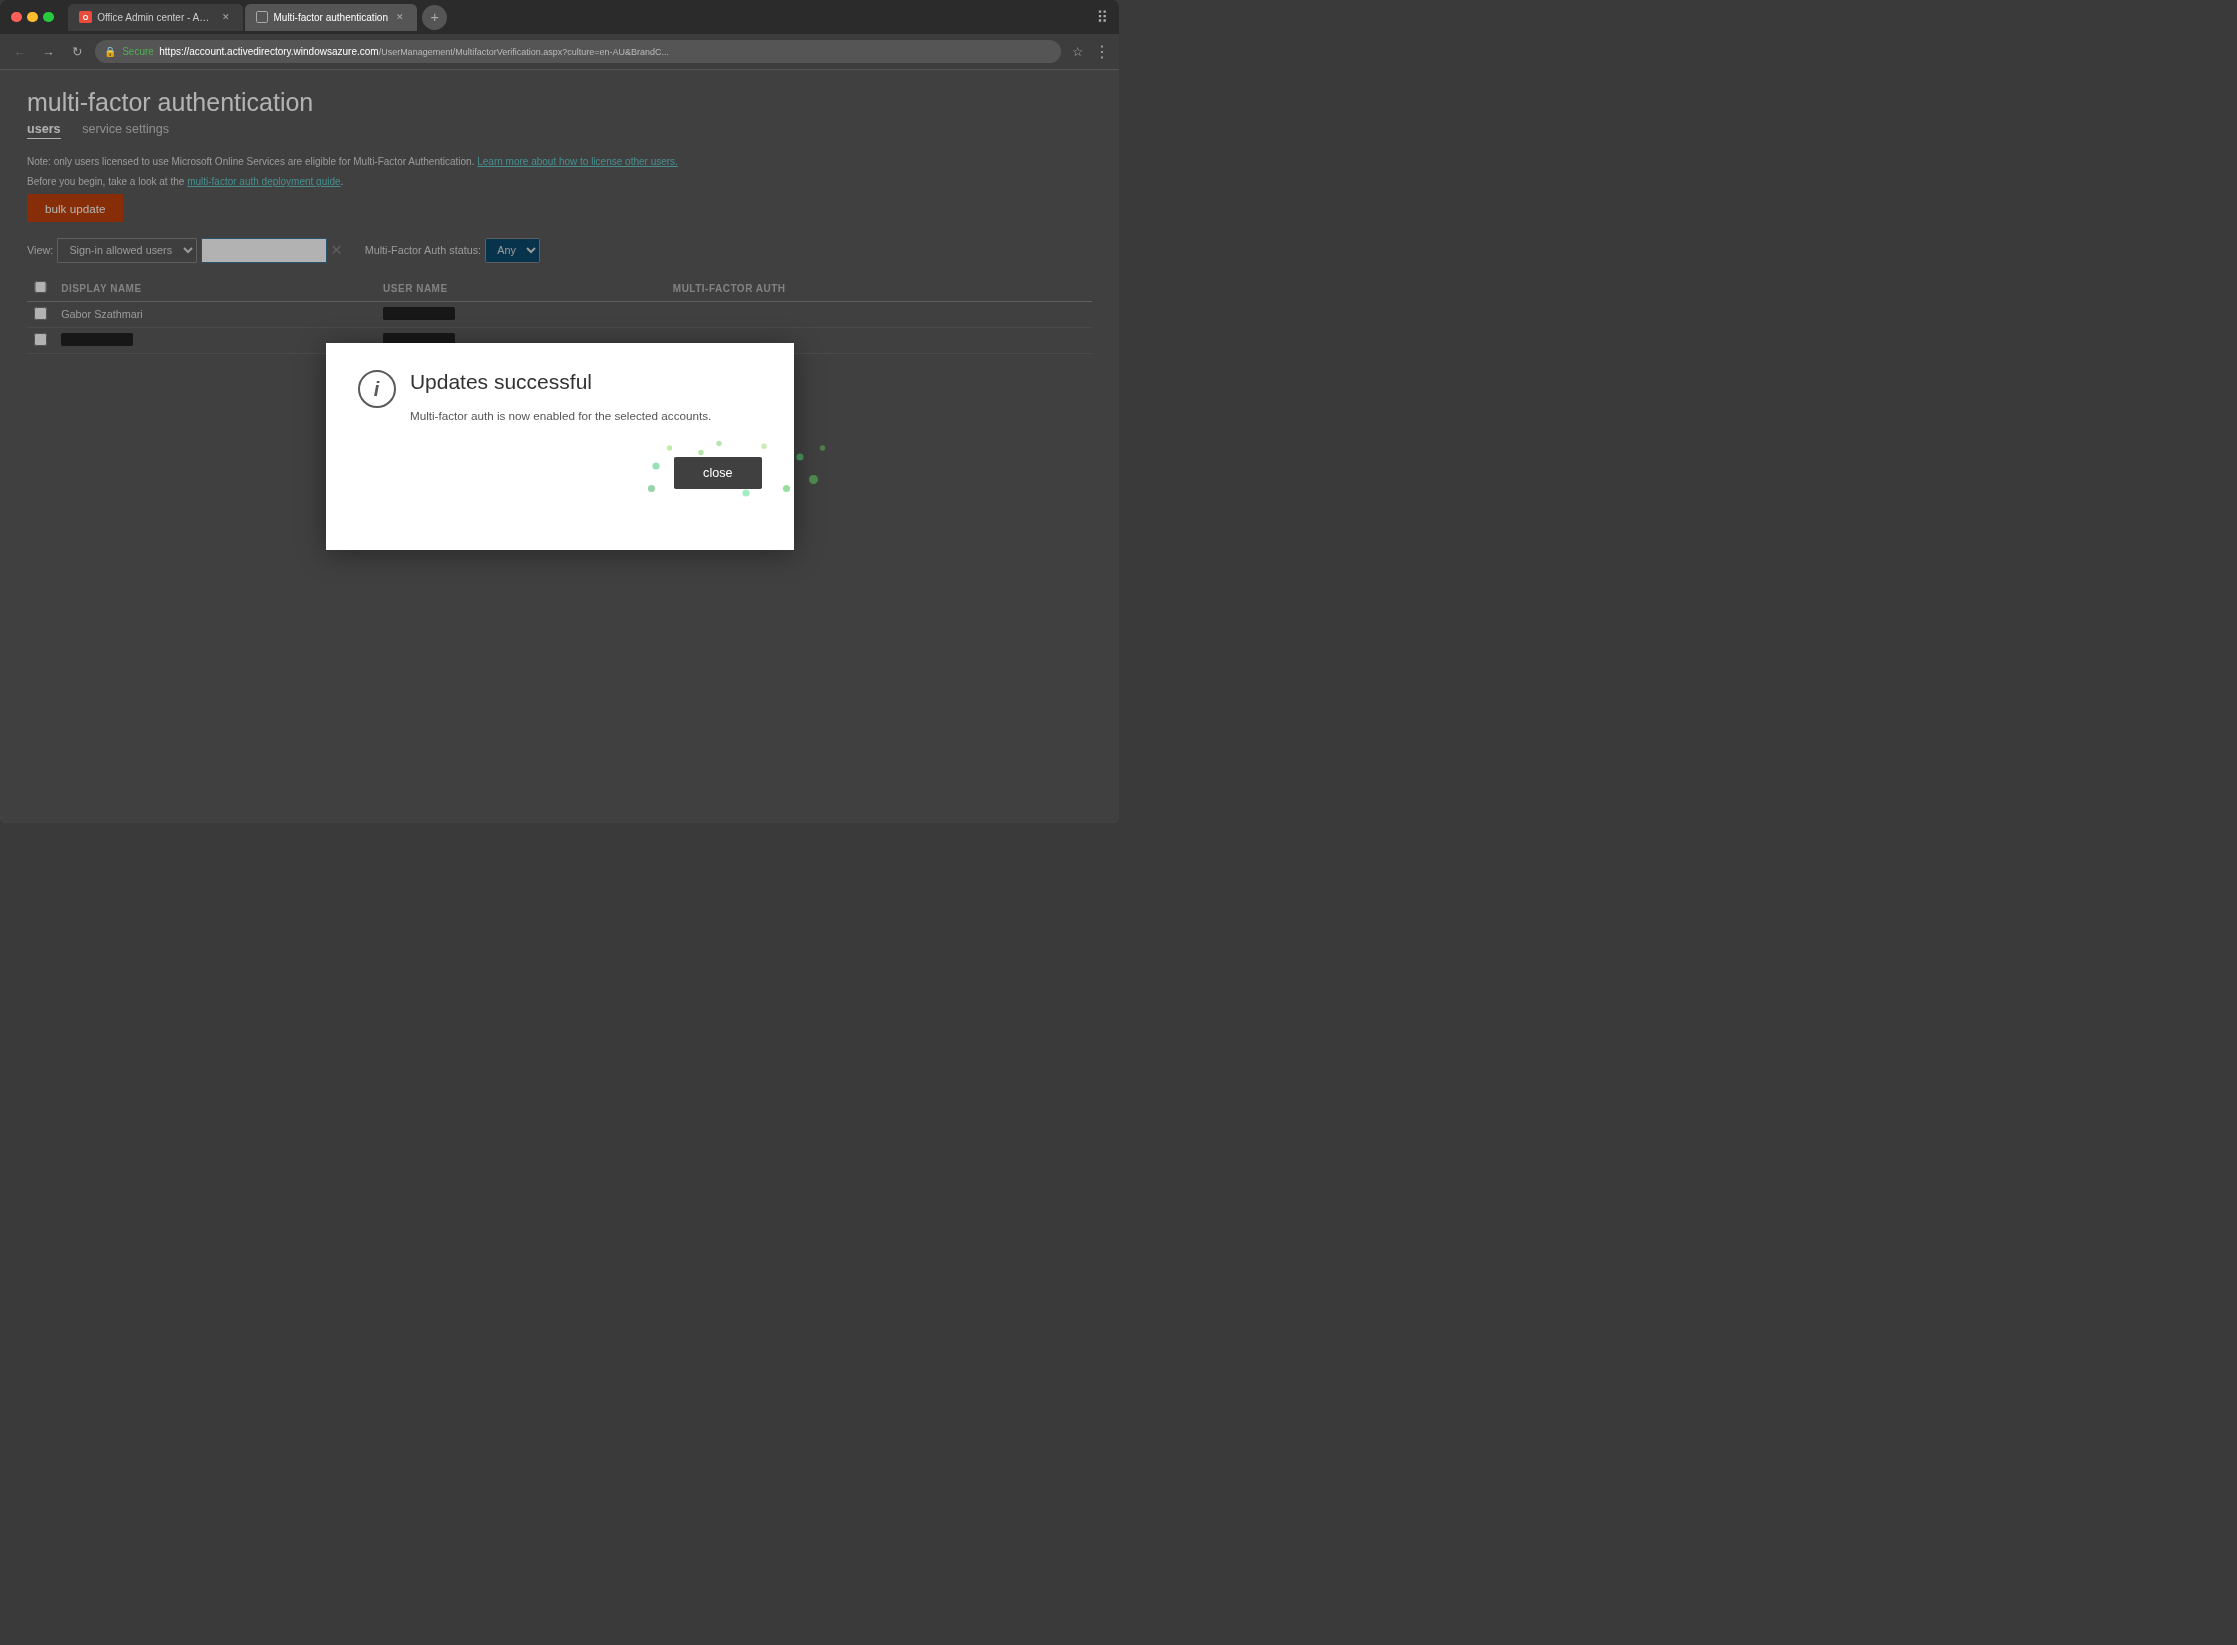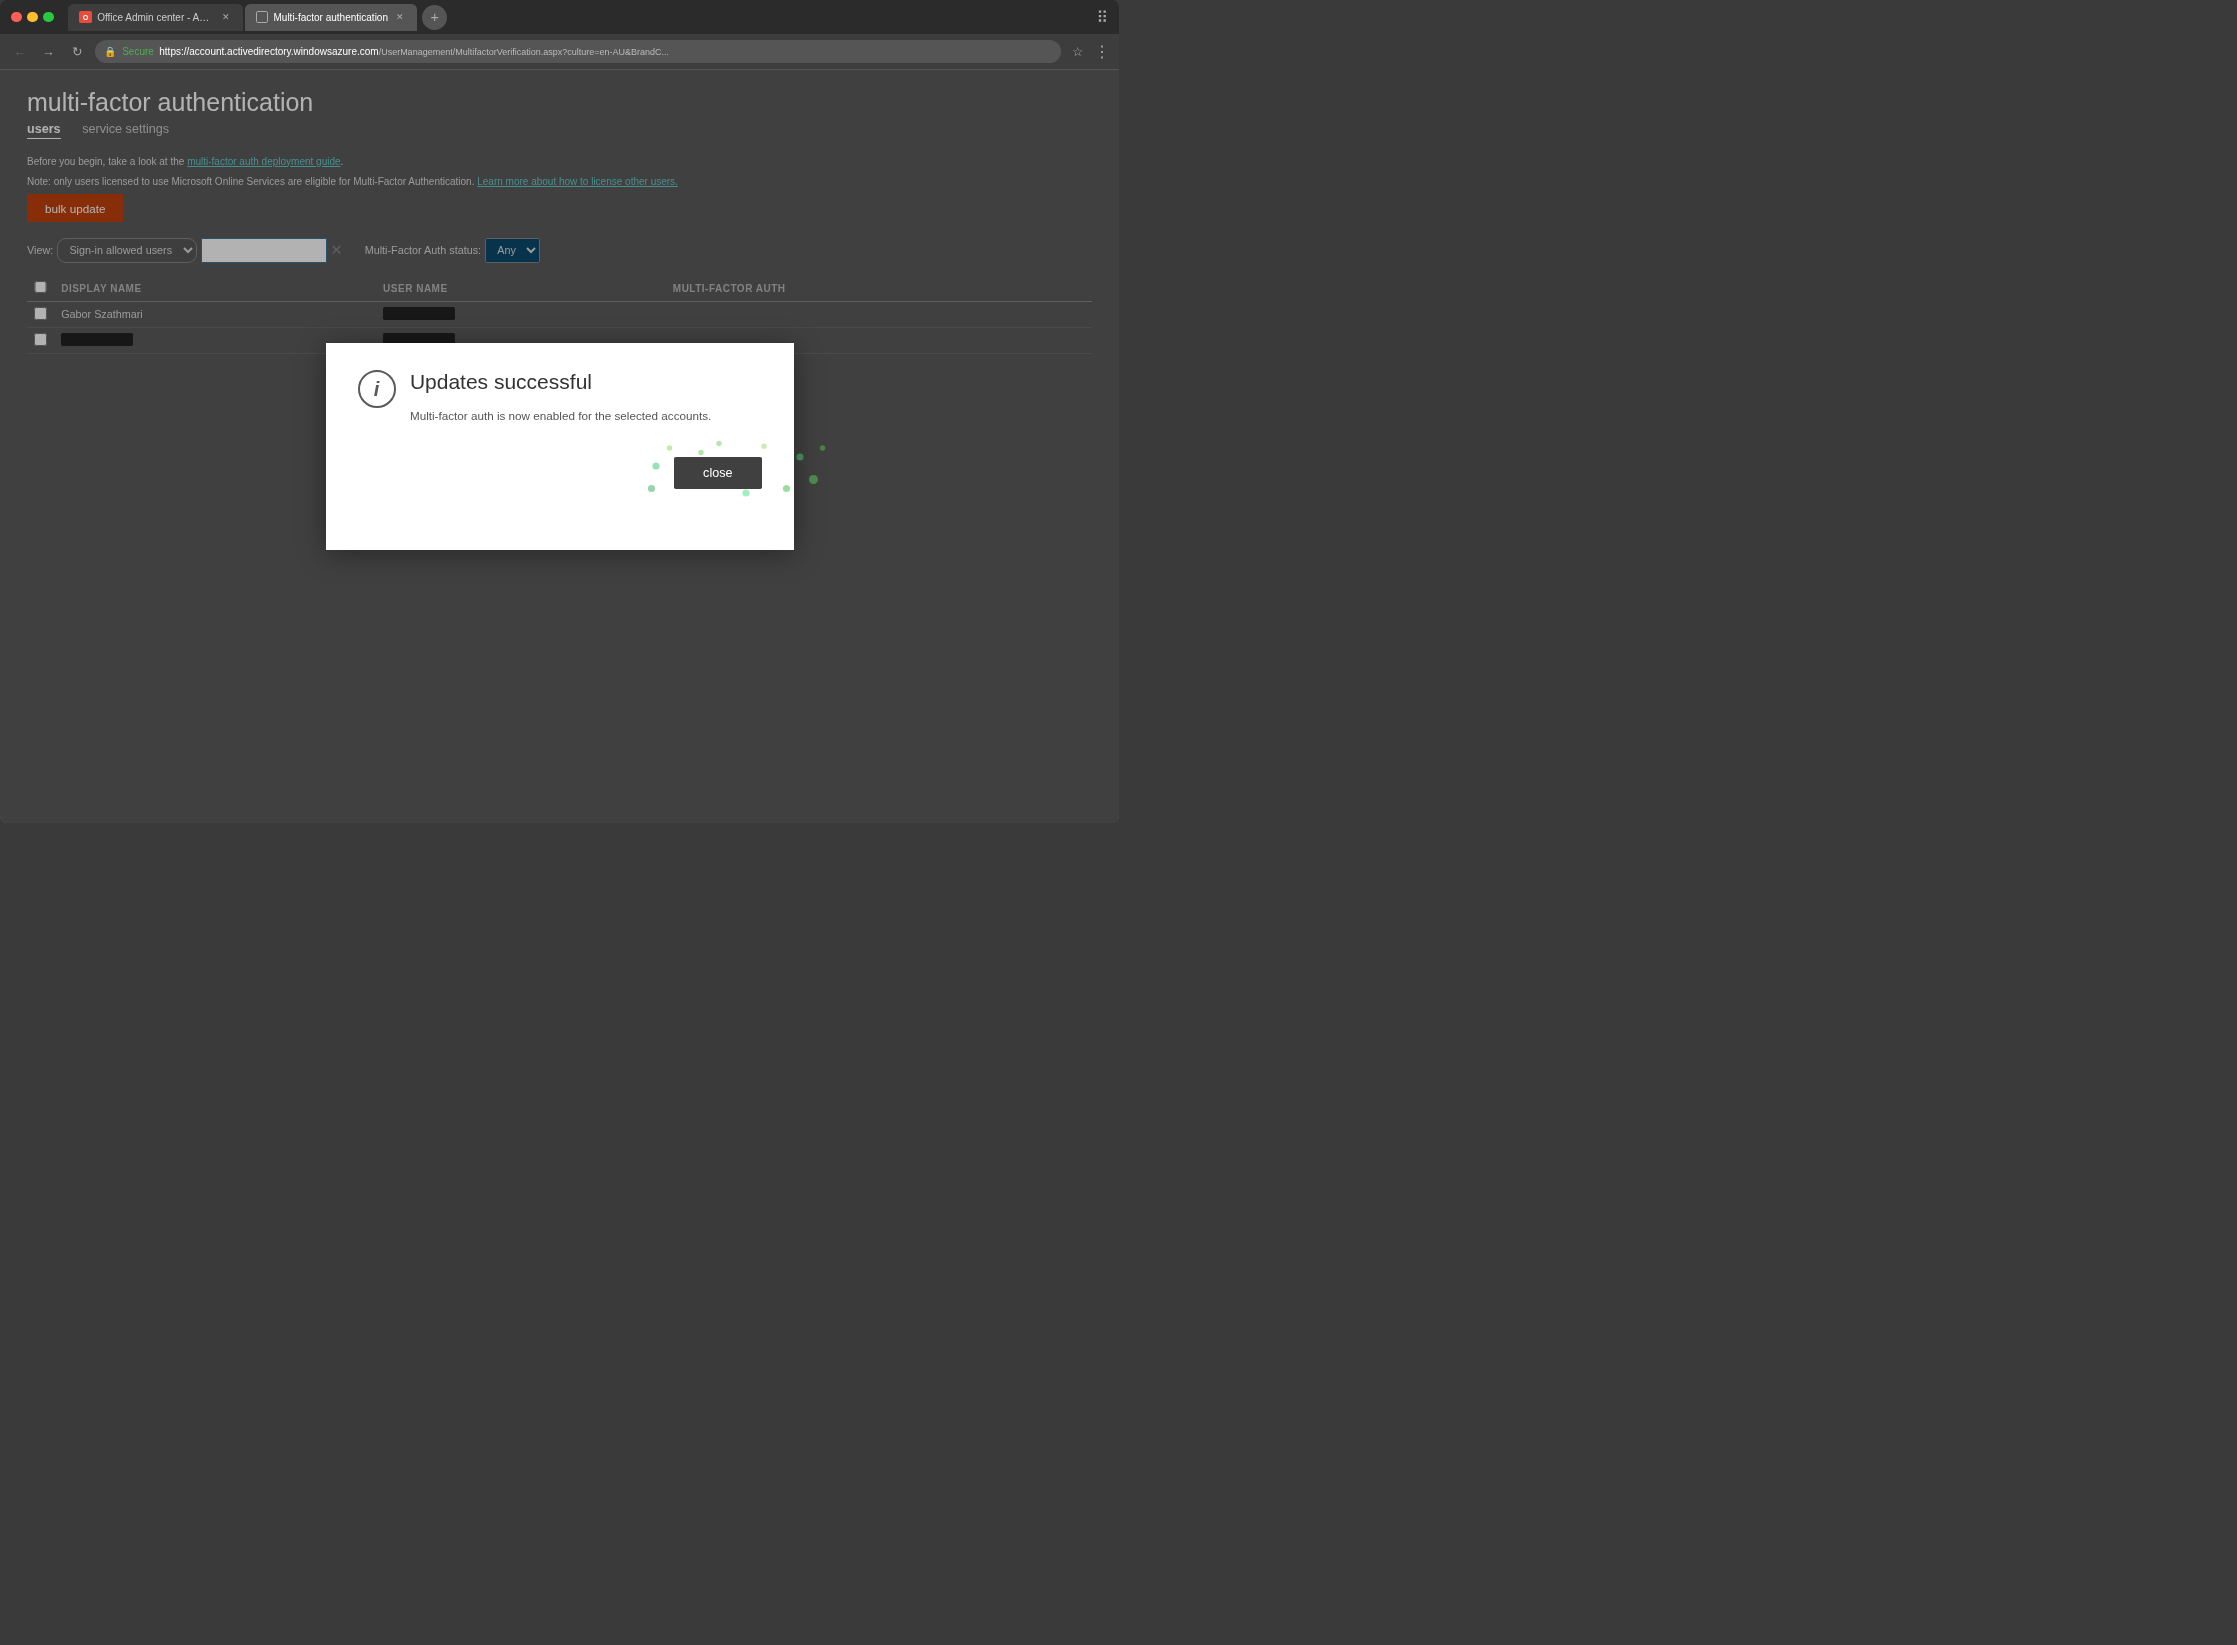--- a/index.html
+++ b/index.html
@@ -282,21 +282,21 @@
       font-size: 10.8px;
       color: #ddd;
     }
 
     .filter-select {
       background: #5a5a5a;
       border: 0.9px solid #888;
       color: #ddd;
       padding: 2.7px 7.2px;
       font-size: 10.8px;
-      border-radius: 9px;
+      border-radius: 1px;
       height: 25px;
     }
 
     .filter-search {
       background: #fff;
       border: 0.9px solid #3a7a9a;
       color: #333;
       padding: 2.7px 5.4px;
       font-size: 10.8px;
       width: 126px;
@@ -505,26 +505,26 @@
       <h1 class="page-title">multi-factor authentication</h1>
 
       
       <div class="page-nav-tabs">
         <span class="page-nav-tab active">users</span>
         <span class="page-nav-tab inactive">service settings</span>
       </div>
 
       
       <p class="note-text">
+        <span>Note: only users licensed to use Microsoft Online Services are eligible for Multi-Factor Authentication.</span>
+        <a>Learn more about how to license other users.</a>
+      </p>
+      <p class="note-text">
         <span>Before you begin, take a look at the</span>
         <a>multi-factor auth deployment guide</a>.
-      </p>
-      <p class="note-text">
-        <span>Note: only users licensed to use Microsoft Online Services are eligible for Multi-Factor Authentication.</span>
-        <a>Learn more about how to license other users.</a>
       </p>
 
       
       <button class="bulk-update-btn">bulk update</button>
 
       
       <div class="filter-row">
         <span class="filter-label">View:</span>
         <select class="filter-select">
           <option>Sign-in allowed users</option>

